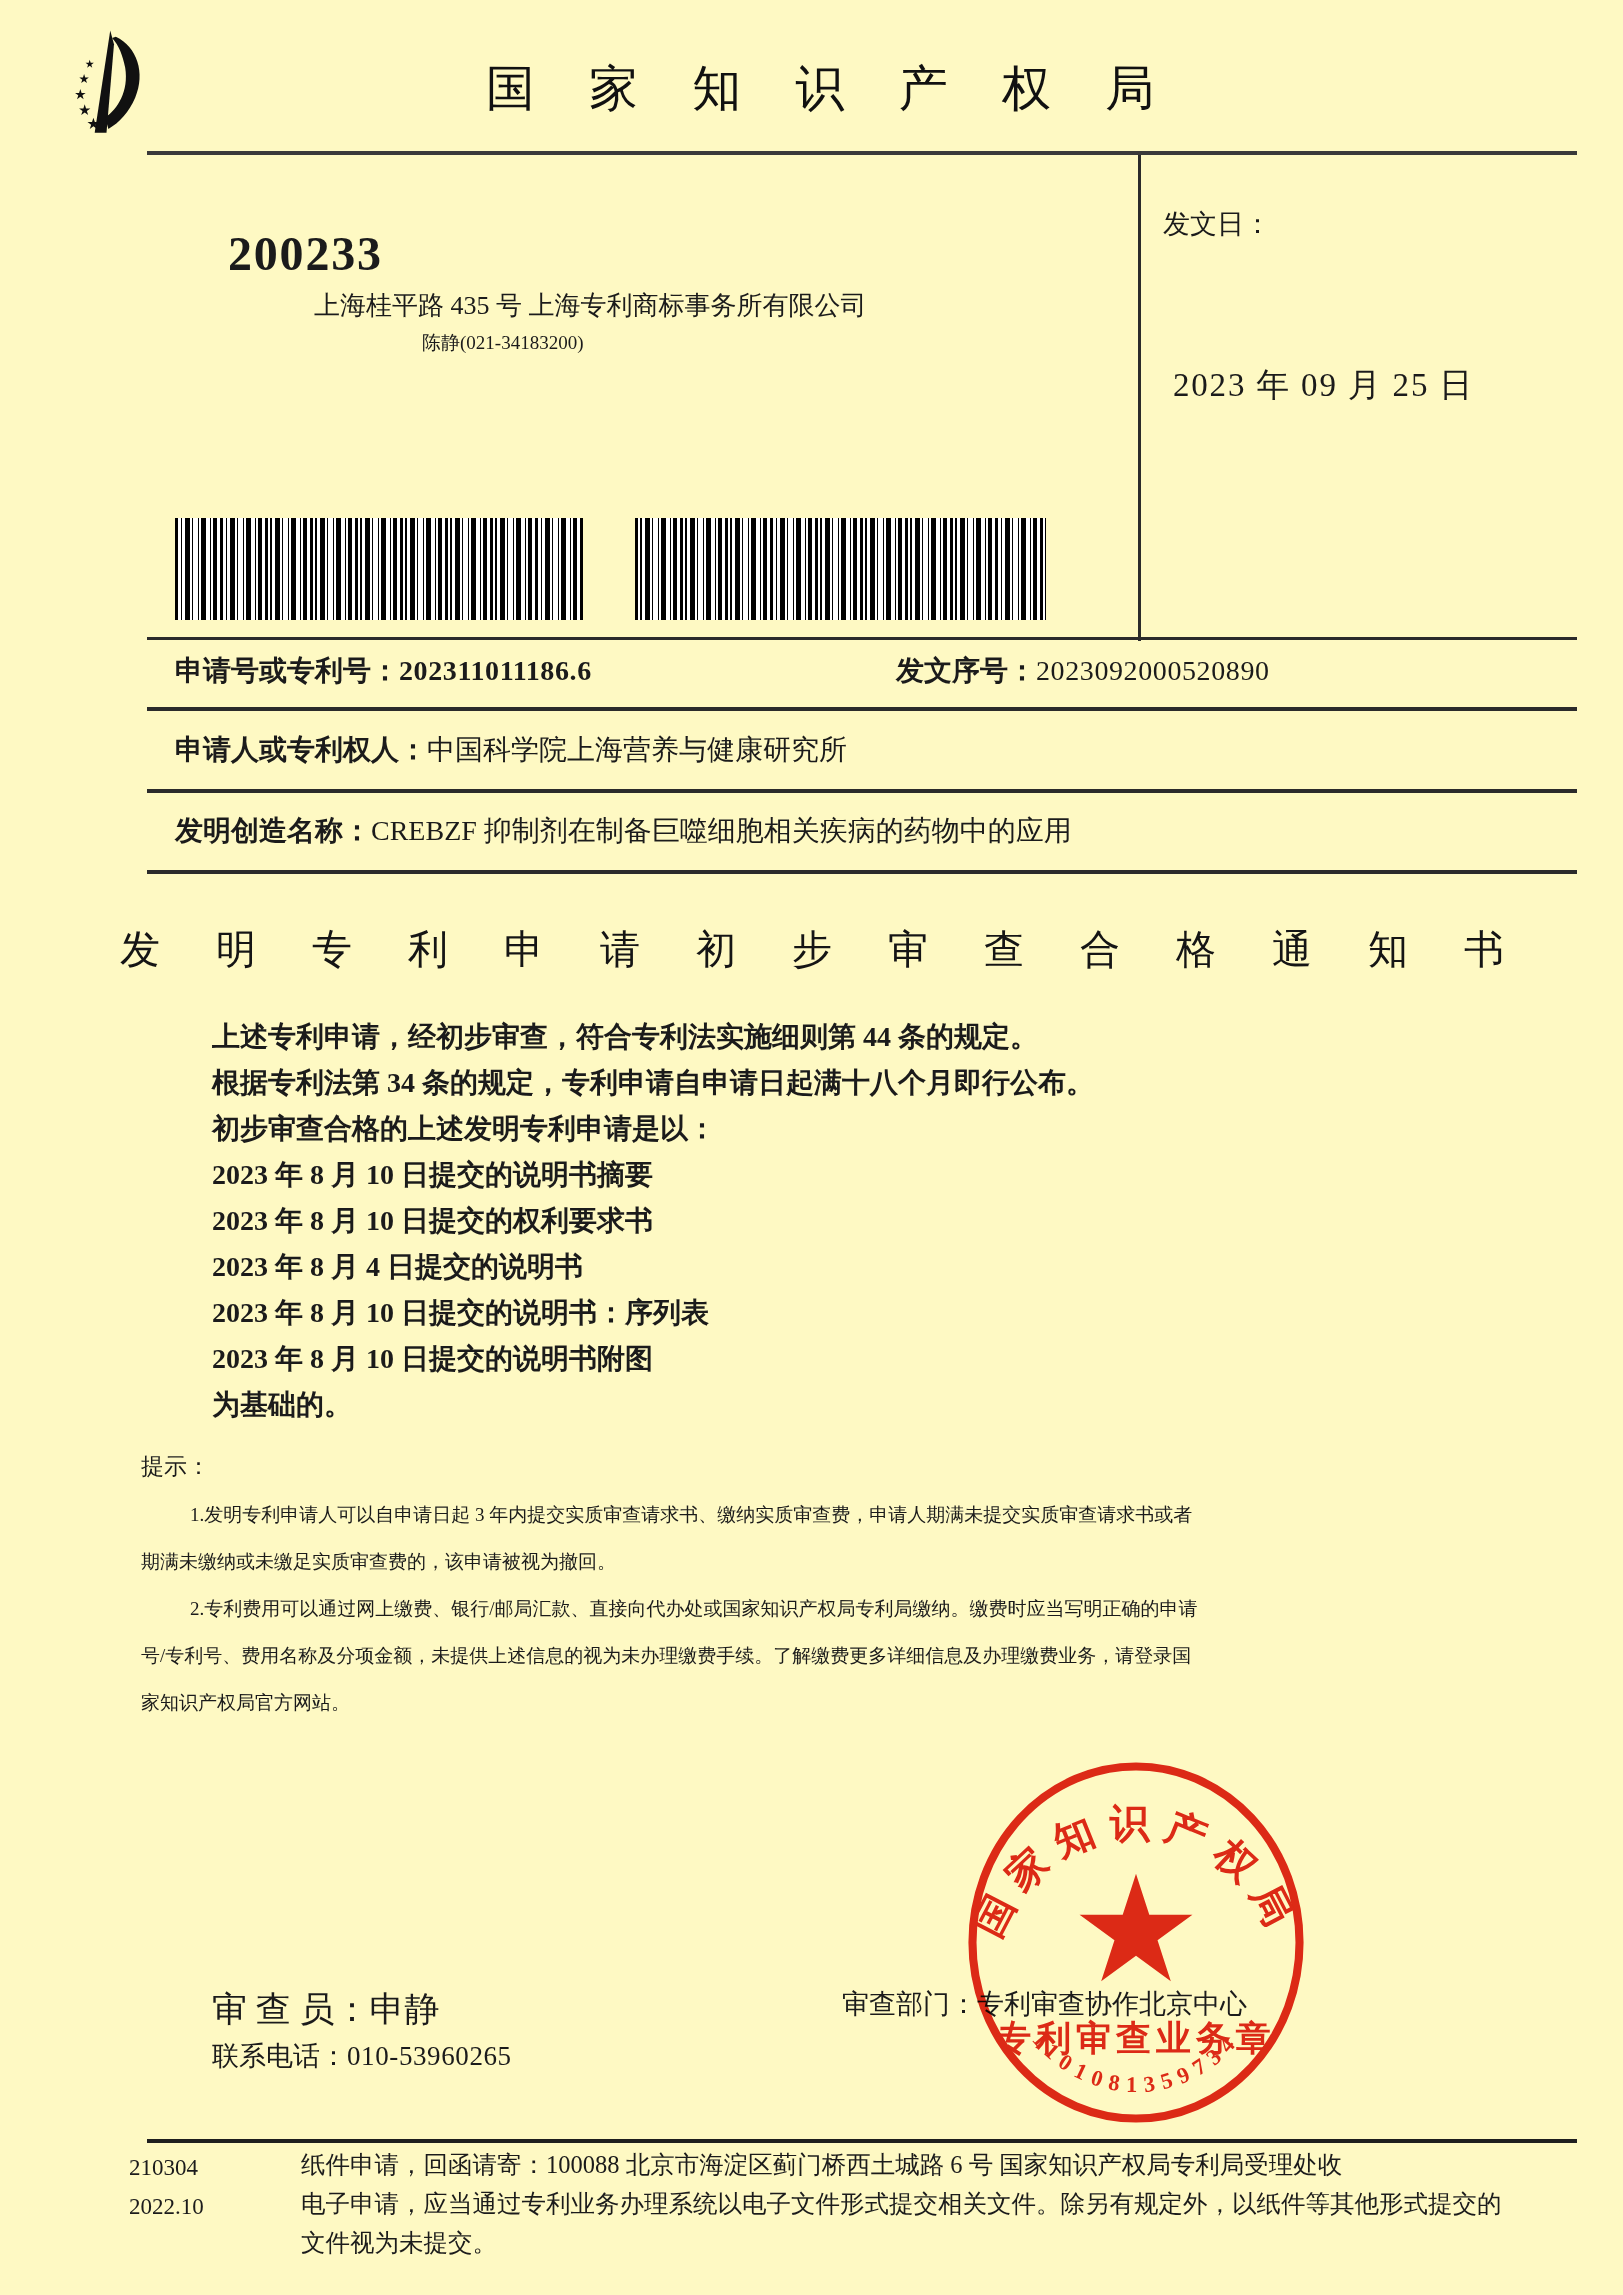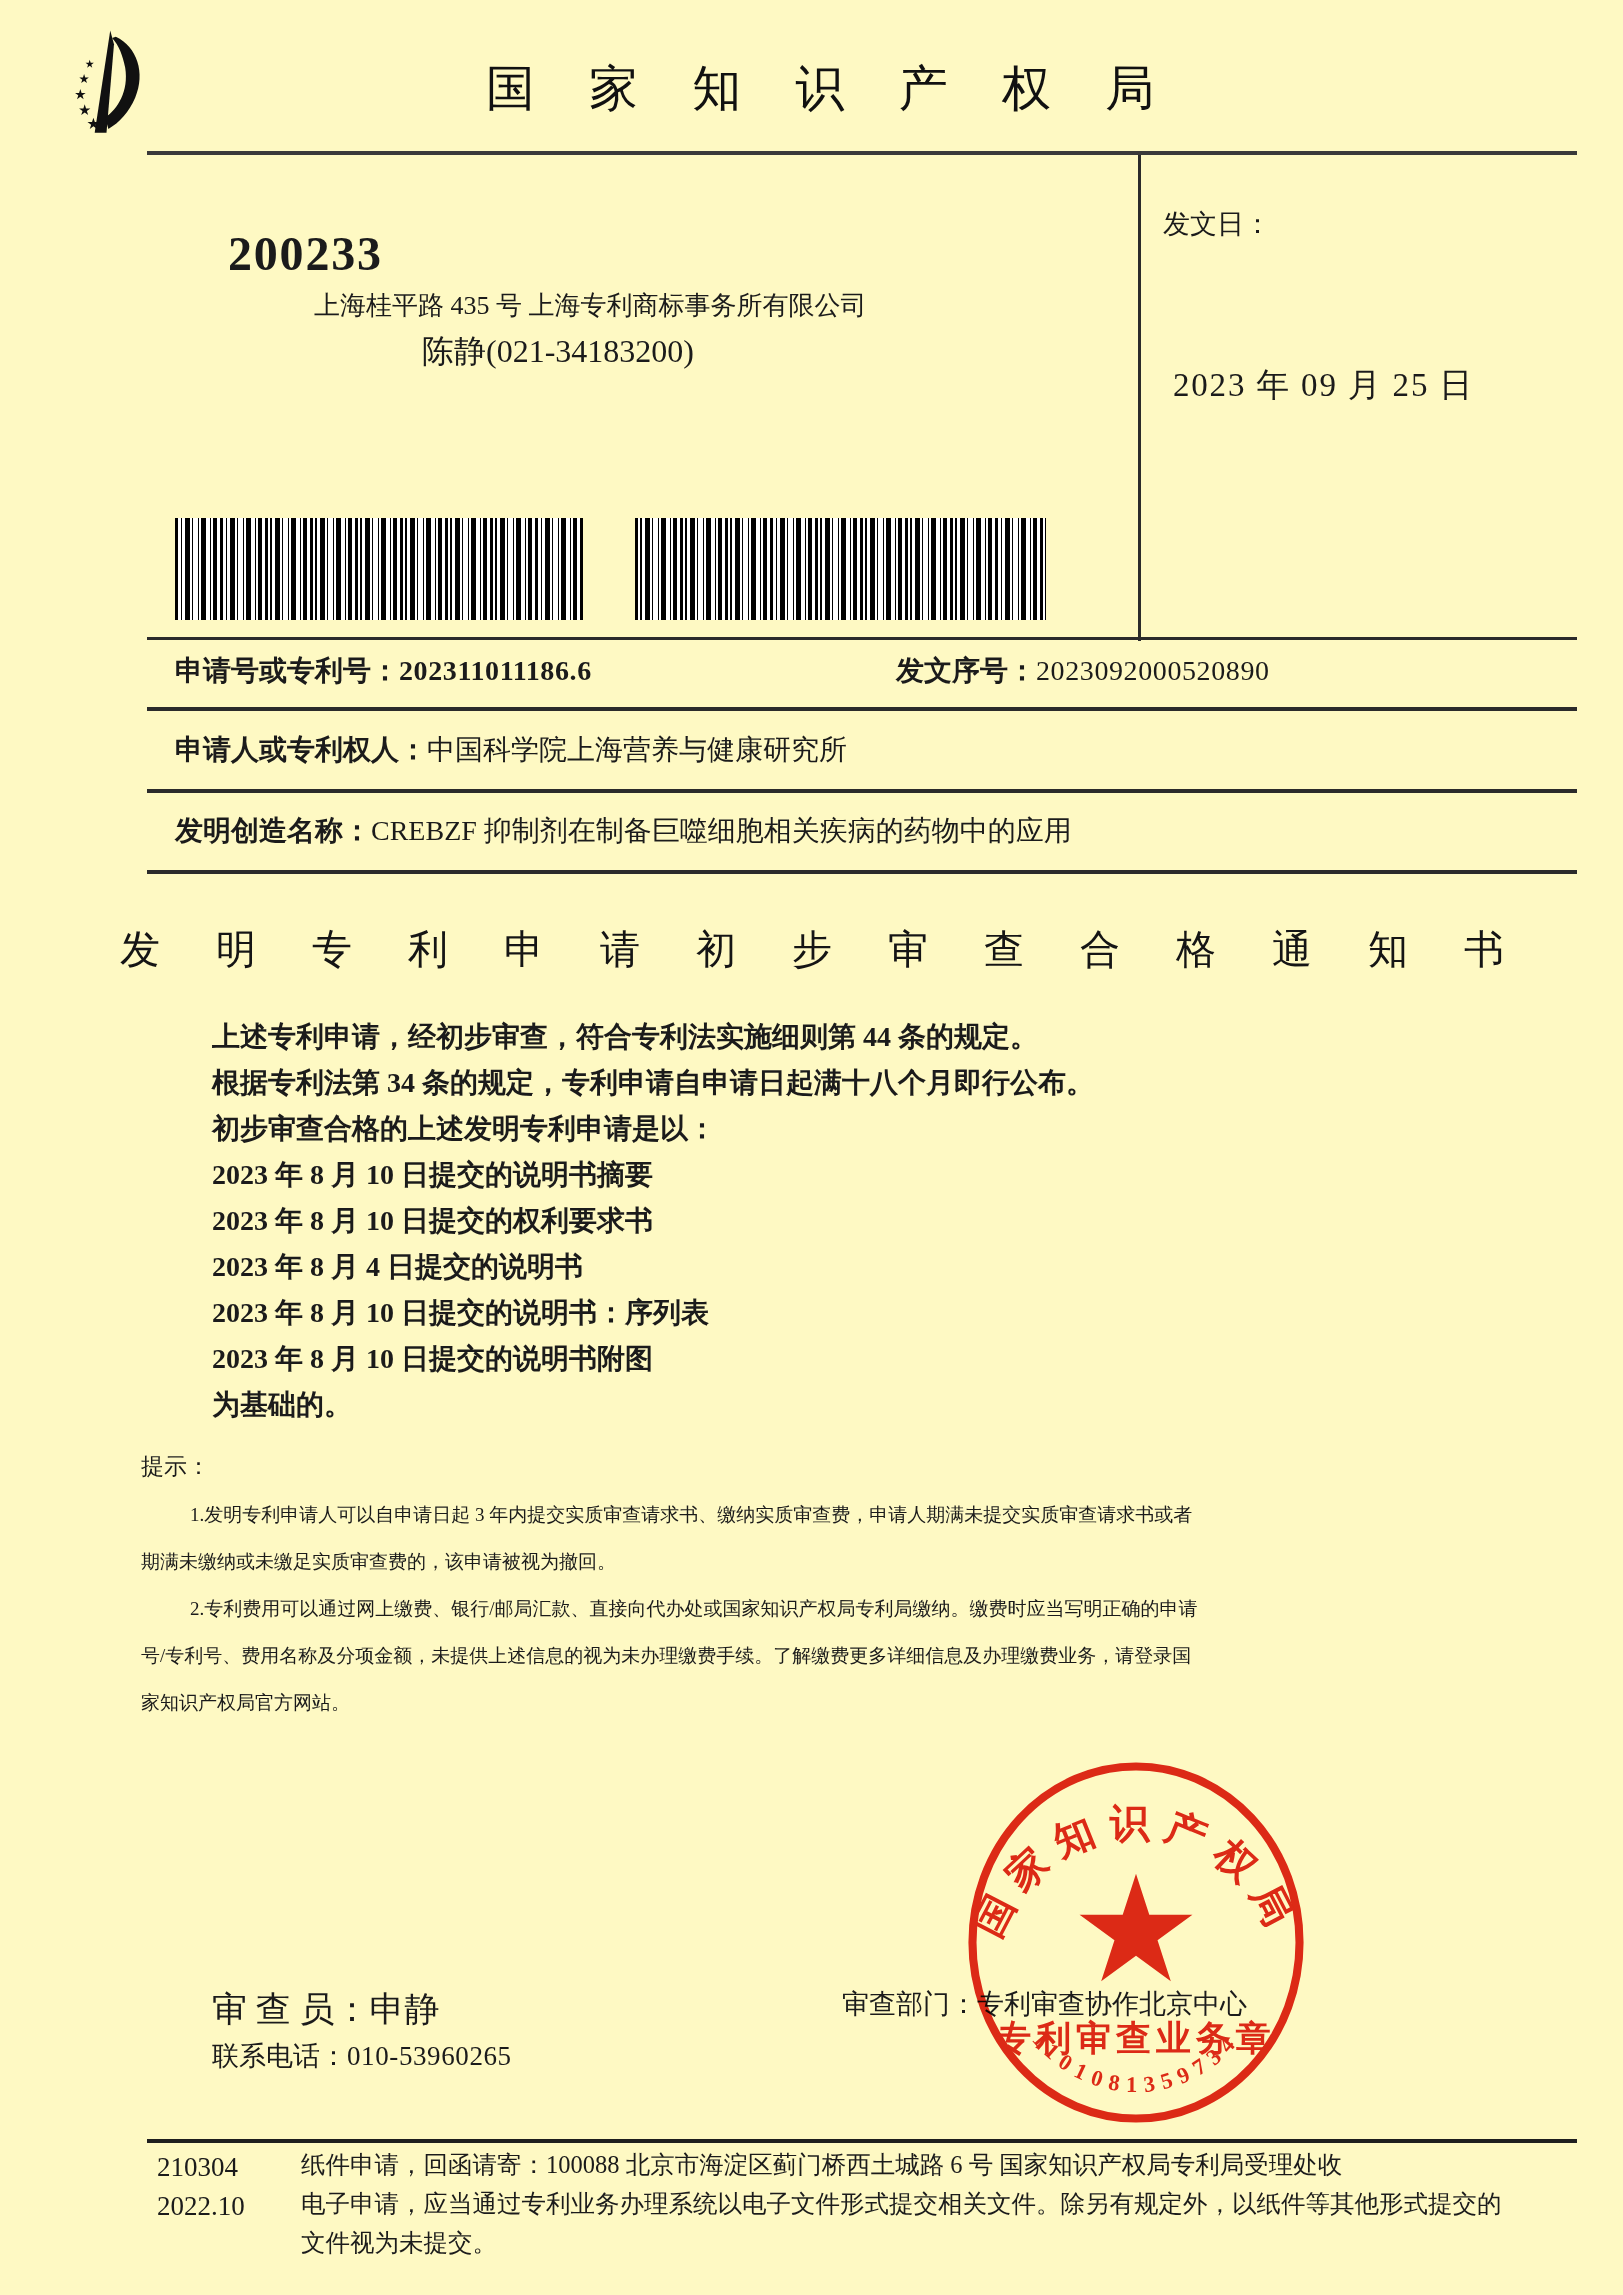--- a/index.html
+++ b/index.html
@@ -23,21 +23,21 @@
 
   .logo{left:71px;top:28px;width:81px;height:108px;}
   .header-title{
     left:0;right:0;top:56px;text-align:center;
     font-size:49px;letter-spacing:21px;padding-left:37px;font-weight:400;color:#111;
   }
   .dispatch-label{left:1163px;top:206px;font-size:27px;}
   .dispatch-date{left:1173px;top:363px;font-size:33px;letter-spacing:1.8px;}
   .postal{left:228px;top:226px;font-size:48px;font-weight:600;letter-spacing:1.8px;}
   .addr{left:314px;top:288px;font-size:26px;}
-  .contact{left:422px;top:330px;font-size:32px;}
+  .contact{left:422px;top:330px;font-size:19px;}
 
   .barcode{position:absolute;top:518px;height:102px;
     background-image:repeating-linear-gradient(90deg,
       #000 0 3.1px,#fff 3.1px 5.5px,#000 5.5px 6.7px,#fff 6.7px 10.4px,
       #000 10.4px 15.3px,#fff 15.3px 17px,#000 17px 18.4px,#fff 18.4px 23px,
       #000 23px 24px,#fff 24px 26px,#000 26px 31px,#fff 31px 35px,
       #000 35px 36px,#fff 36px 38px,#000 38px 42px,#fff 42px 45px);
   }
   .barcode-1{left:175px;width:408px;}
   .barcode-2{left:635px;width:411px;}
@@ -65,21 +65,21 @@
   .stamp{
     left:955px;top:1754px;width:362px;height:377px;
     color:#dd2b1c;mix-blend-mode:multiply;z-index:3;pointer-events:none;
   }
   .stamp svg{width:100%;height:100%;}
 
   .examiner-row{left:212px;top:1986px;font-size:35px;text-align:center;}
   .dept-row{left:842px;top:1986px;font-size:27px;z-index:1;}
   .phone-row{left:212px;top:2038px;font-size:27px;}
 
-  .footer-codes{left:157px;top:2148px;font-size:27px;line-height:39px;}
+  .footer-codes{left:129px;top:2148px;font-size:23px;line-height:39px;}
   .footer-text{left:301px;top:2145px;font-size:24.5px;line-height:39px;}
   .footer-text div{white-space:nowrap;}
 </style>
 </head>
 <body>
 
 <div class="page">
 
   <div class="abs logo">
     <svg viewBox="0 0 130 172" xmlns="http://www.w3.org/2000/svg">

